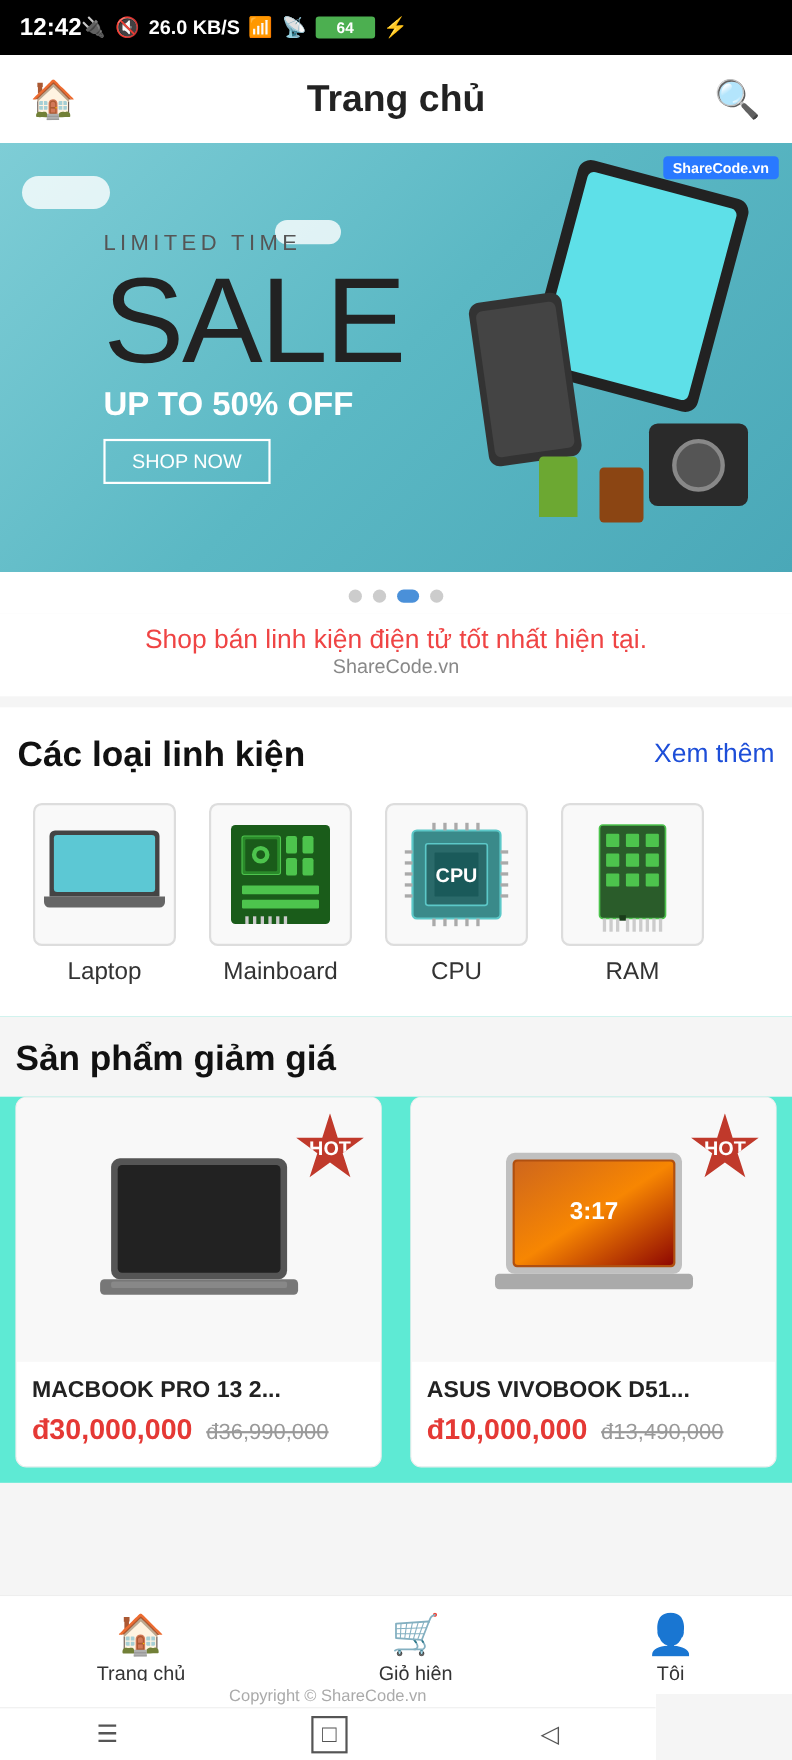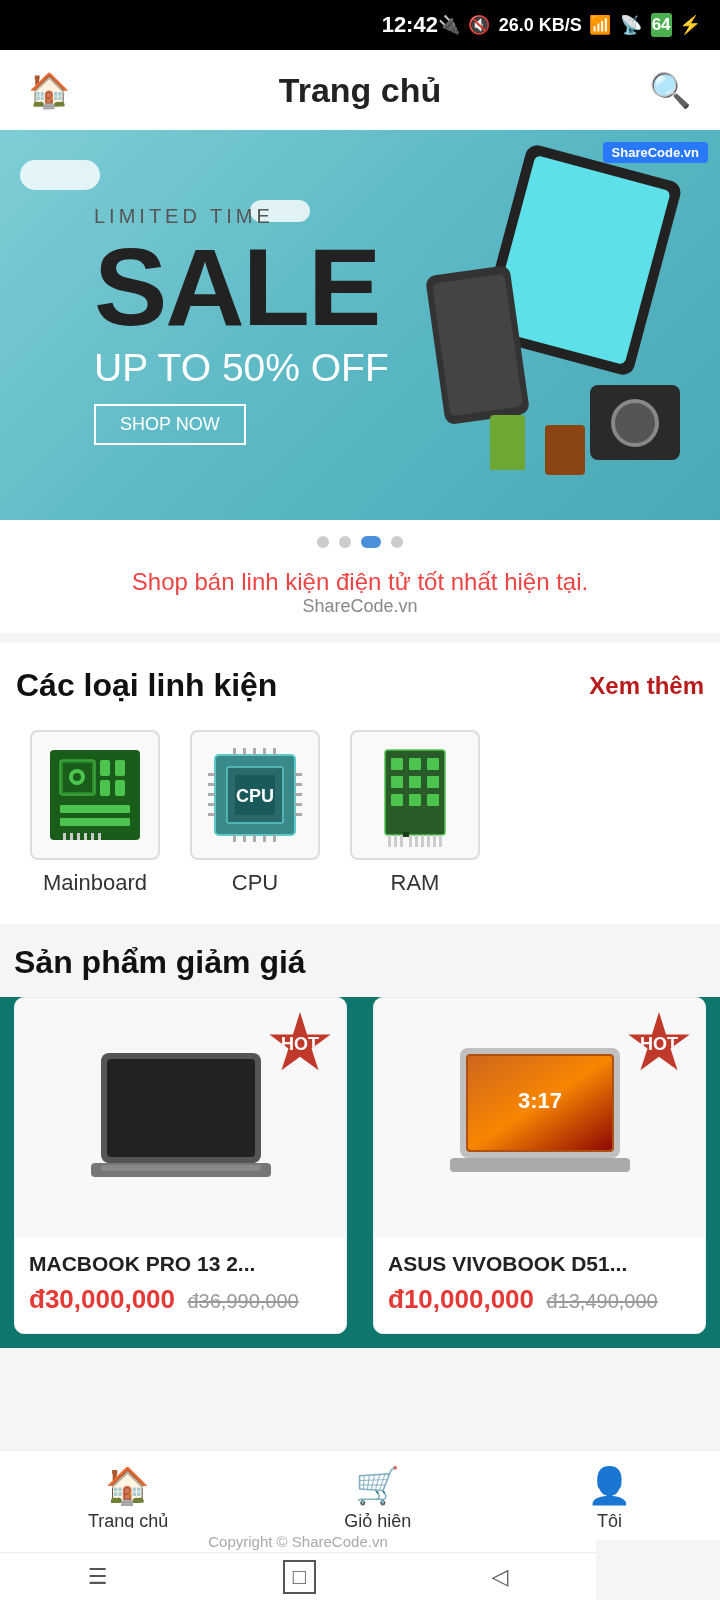--- a/index.html
+++ b/index.html
@@ -12,39 +12,39 @@
       overflow-x: hidden;
     }
 
     
     .status-bar {
       background: #000;
       color: #fff;
       height: 50px;
       display: flex;
       align-items: center;
-      justify-content: flex-end;
+      justify-content: flex-start;
       padding: 0 18px;
       font-size: 22px;
       font-weight: 600;
     }
     .status-right {
       display: flex;
       align-items: center;
       gap: 8px;
       font-size: 18px;
     }
     .status-icon {
       font-size: 18px;
     }
     .battery-badge {
       background: #4CAF50;
       color: #fff;
-      font-size: 17px;
-      padding: 2px 1px;
+      font-size: 14px;
+      padding: 2px 19px;
       border-radius: 3px;
     }
 
     
     .top-nav {
       background: #fff;
       height: 80px;
       display: flex;
       align-items: center;
       justify-content: space-between;
@@ -78,28 +78,28 @@
       margin-left: 44px;
     }
     .banner-limited {
       color: #555;
       font-size: 20px;
       letter-spacing: 4px;
       margin-bottom: 4px;
     }
     .banner-sale {
       font-size: 110px;
-      font-weight: 700;
+      font-weight: 400;
       color: #222;
       line-height: 1;
       letter-spacing: -2px;
     }
     .banner-off {
-      font-size: 39px;
-      font-weight: 400;
+      font-size: 30px;
+      font-weight: 700;
       color: #fff;
       margin-top: 4px;
     }
     .banner-shop-btn {
       background: transparent;
       border: 2px solid #fff;
       color: #fff;
       padding: 8px 24px;
       font-size: 18px;
       cursor: pointer;
@@ -245,23 +245,22 @@
       background: #fff;
       margin-top: 10px;
     }
     .section-title {
       font-size: 32px;
       font-weight: 700;
       color: #111;
     }
     .section-link {
       font-size: 24px;
-      color: #b91c1c;
+      color: #1d4ed8;
       cursor: pointer;
-      font-weight: bold;
     }
 
     
     .categories-row {
       background: #fff;
       display: flex;
       flex-direction: row;
       overflow-x: auto;
       padding: 10px 20px 28px;
       gap: 10px;
@@ -482,20 +481,29 @@
   <div class="subtitle-brand">ShareCode.vn</div>
 </div>
 
 <div class="section-header">
   <span class="section-title">Các loại linh kiện</span>
   <span class="section-link">Xem thêm</span>
 </div>
 
 <div class="categories-row">
 
+  <div class="category-item">
+    <div class="category-icon-box">
+      <div class="laptop-icon">
+        <div class="laptop-screen"></div>
+        <div class="laptop-base"></div>
+      </div>
+    </div>
+    <span class="category-label">Laptop</span>
+  </div>
 
   <div class="category-item">
     <div class="category-icon-box">
       <svg class="mainboard-svg" viewBox="0 0 100 100">
         <rect x="5" y="5" width="90" height="90" fill="#1a5c1a" rx="4"></rect>
         <rect x="15" y="15" width="35" height="35" fill="#2a8a2a" rx="2" stroke="#4dc44d" stroke-width="1"></rect>
         <rect x="18" y="18" width="29" height="29" fill="#1a5c1a" rx="1"></rect>
         <circle cx="32" cy="32" r="8" fill="#4dc44d"></circle>
         <circle cx="32" cy="32" r="4" fill="#1a5c1a"></circle>
 
@@ -580,21 +588,21 @@
         <rect x="46" y="95" width="3" height="12" fill="#ccc"></rect>
         <rect x="52" y="95" width="3" height="12" fill="#ccc"></rect>
         <rect x="58" y="95" width="3" height="12" fill="#ccc"></rect>
         <rect x="64" y="95" width="3" height="12" fill="#ccc"></rect>
       </svg>
     </div>
     <span class="category-label">RAM</span>
   </div>
 </div>
 
-<div style="background:#0f766e;">
+<div style="background:#5eead4;">
   <div class="products-title">Sản phẩm giảm giá</div>
   <div class="products-grid" style="padding: 0 14px 14px;">
 
     <div class="product-card">
       <div class="product-img-wrap">
 
         <svg width="200" height="150" viewBox="0 0 200 150">
 
           <rect x="20" y="10" width="160" height="110" fill="#555" rx="8"></rect>
           <rect x="26" y="16" width="148" height="98" fill="#222" rx="4"></rect>

